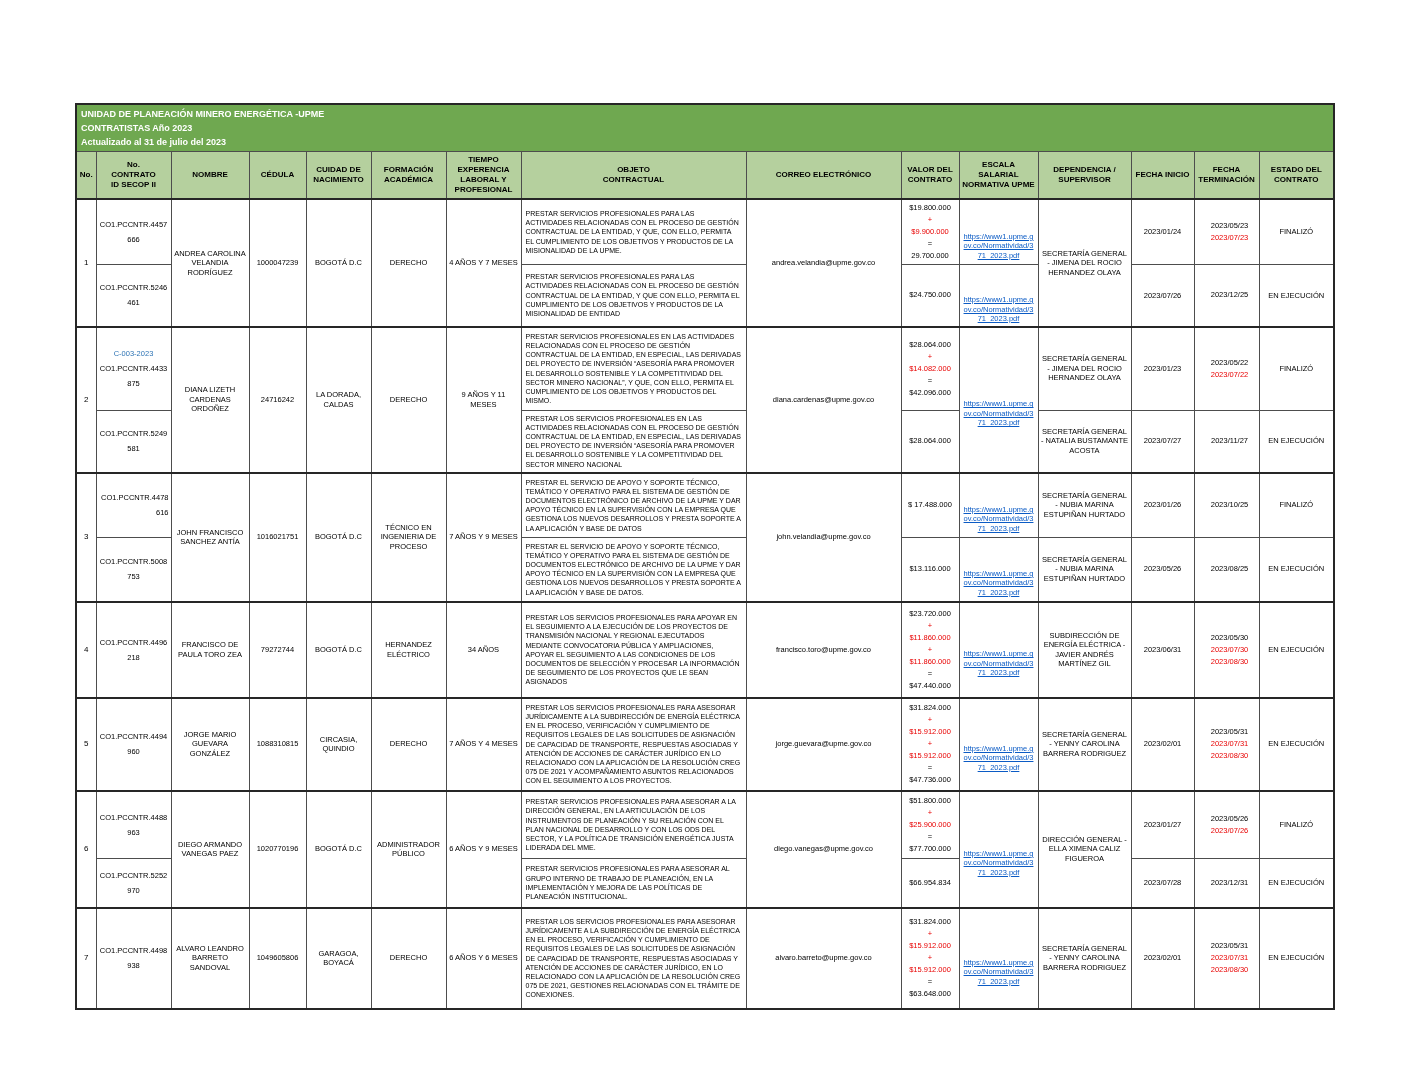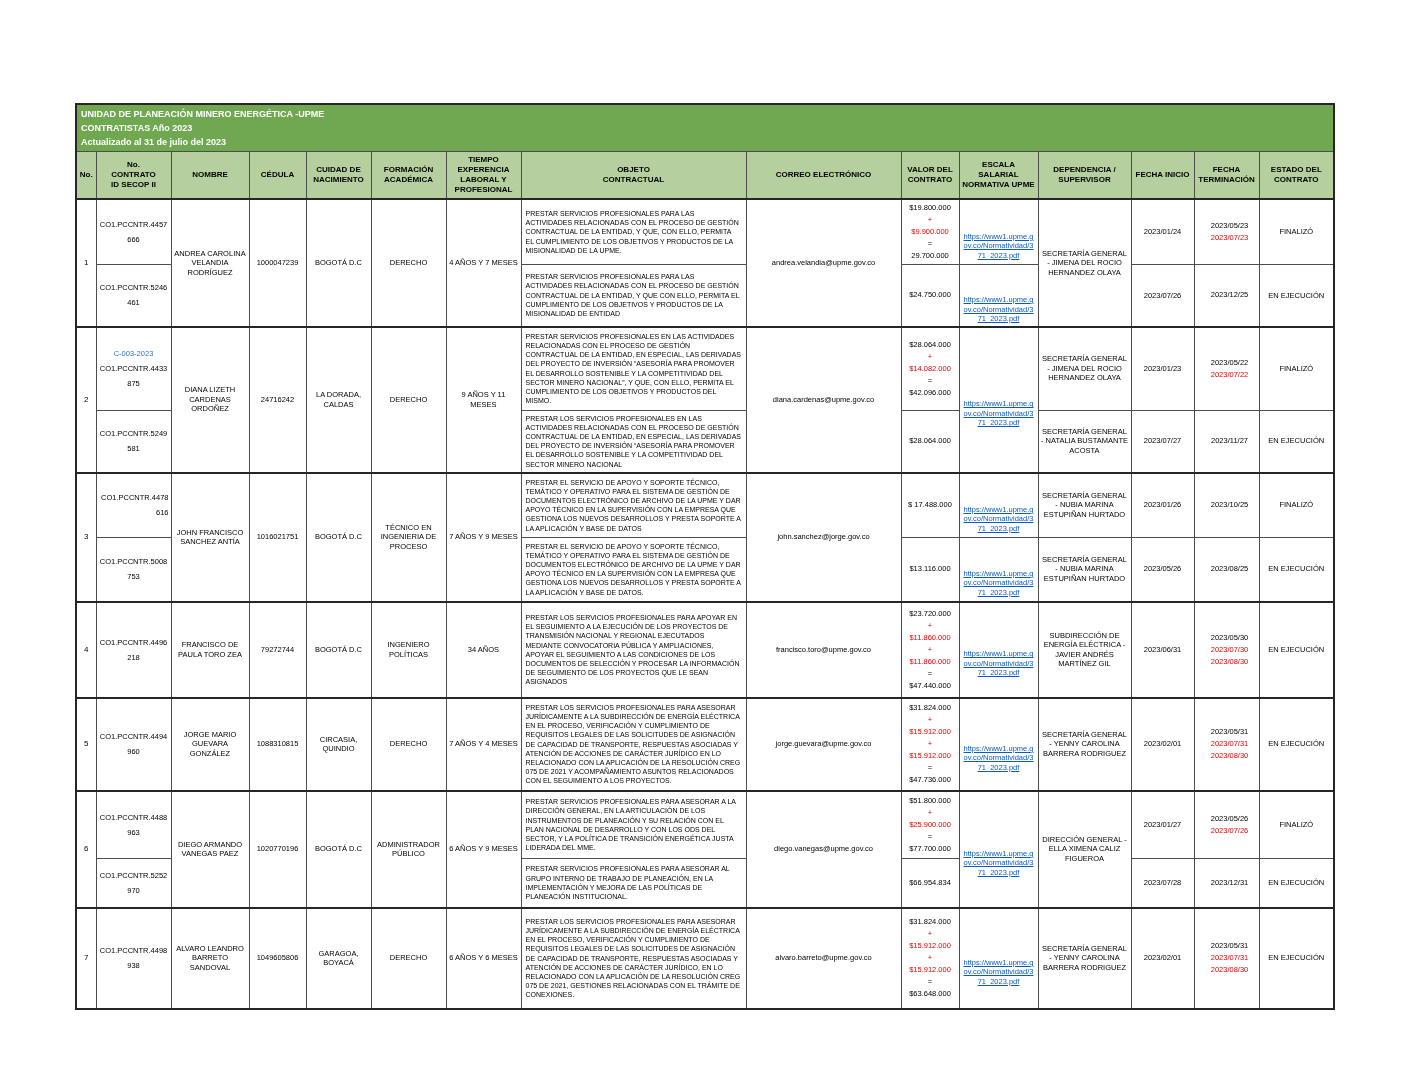--- a/index.html
+++ b/index.html
@@ -173,21 +173,21 @@
           <td class="c-no" rowspan="2">3</td>
           <td class="c-contrato" style="height: 59px; text-align: right;">
             <div>CO1.PCCNTR.4478616</div>
           </td>
           <td class="c-nombre" rowspan="2">JOHN FRANCISCO SANCHEZ ANTÍA</td>
           <td class="c-cedula" rowspan="2">1016021751</td>
           <td class="c-ciudad" rowspan="2">BOGOTÁ D.C</td>
           <td class="c-formacion" rowspan="2">TÉCNICO EN INGENIERIA DE PROCESO</td>
           <td class="c-tiempo" rowspan="2">7 AÑOS Y 9 MESES</td>
           <td class="c-objeto">PRESTAR EL SERVICIO DE APOYO Y SOPORTE TÉCNICO, TEMÁTICO Y OPERATIVO PARA EL SISTEMA DE GESTIÓN DE DOCUMENTOS ELECTRÓNICO DE ARCHIVO DE LA UPME Y DAR APOYO TÉCNICO EN LA SUPERVISIÓN CON LA EMPRESA QUE GESTIONA LOS NUEVOS DESARROLLOS Y PRESTA SOPORTE A LA APLICACIÓN Y BASE DE DATOS</td>
-          <td class="c-correo" rowspan="2">john.sanchez@jorge.gov.co</td>
+          <td class="c-correo" rowspan="2">john.velandia@upme.gov.co</td>
           <td class="c-valor">
             <div>$ 17.488.000</div>
           </td>
           <td class="c-escala"><a class="norm" tabindex="0">https://www1.upme.gov.co/Normatividad/371_2023.pdf</a></td>
           <td class="c-dep">SECRETARÍA GENERAL  - NUBIA MARINA ESTUPIÑAN HURTADO</td>
           <td class="c-inicio">2023/01/26</td>
           <td class="c-term">
             <div>2023/10/25</div>
           </td>
           <td class="c-estado">FINALIZÓ</td>
@@ -209,21 +209,21 @@
           <td class="c-estado">EN EJECUCIÓN</td>
         </tr>
         <tr class="group-start">
           <td class="c-no" rowspan="1">4</td>
           <td class="c-contrato" style="height: 90px;">
             <div>CO1.PCCNTR.4496218</div>
           </td>
           <td class="c-nombre" rowspan="1">FRANCISCO DE PAULA TORO ZEA</td>
           <td class="c-cedula" rowspan="1">79272744</td>
           <td class="c-ciudad" rowspan="1">BOGOTÁ D.C</td>
-          <td class="c-formacion" rowspan="1">INGENIERO POLÍTICAS</td>
+          <td class="c-formacion" rowspan="1">HERNANDEZ ELÉCTRICO</td>
           <td class="c-tiempo" rowspan="1">34 AÑOS</td>
           <td class="c-objeto">PRESTAR LOS SERVICIOS PROFESIONALES PARA APOYAR EN EL SEGUIMIENTO A LA EJECUCIÓN DE LOS PROYECTOS DE TRANSMISIÓN NACIONAL Y REGIONAL EJECUTADOS MEDIANTE CONVOCATORIA PÚBLICA Y AMPLIACIONES, APOYAR EL SEGUIMIENTO A LAS CONDICIONES DE LOS DOCUMENTOS DE SELECCIÓN Y PROCESAR LA INFORMACIÓN DE SEGUIMIENTO DE LOS PROYECTOS QUE LE SEAN ASIGNADOS</td>
           <td class="c-correo" rowspan="1">francisco.toro@upme.gov.co</td>
           <td class="c-valor">
             <div>$23.720.000</div>
             <div class="red">+</div>
             <div class="red">$11.860.000</div>
             <div class="red">+</div>
             <div class="red">$11.860.000</div>
             <div>=</div>

